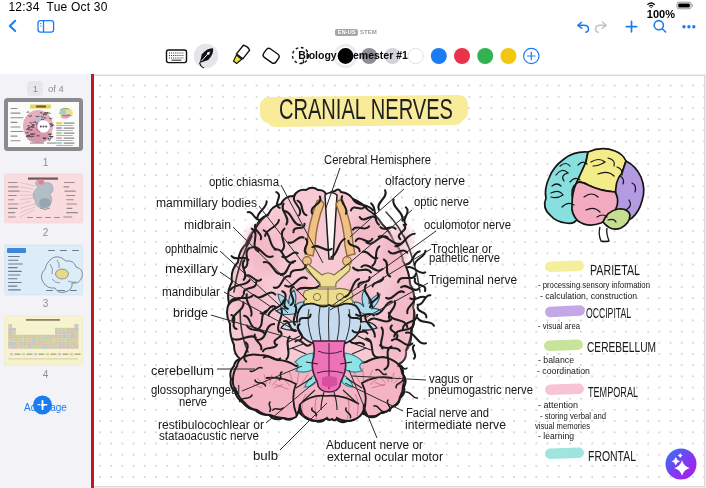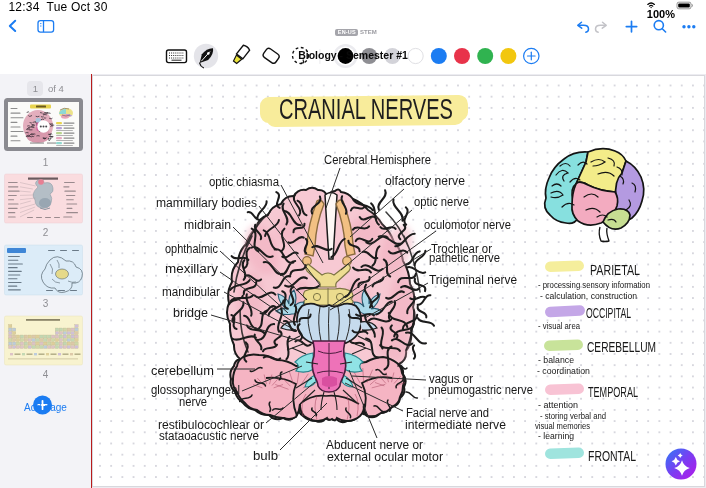--- a/index.html
+++ b/index.html
@@ -9,21 +9,21 @@
   #app{position:relative;width:706px;height:488px;background:#fff;}
   
   #statusbar{position:absolute;top:0;left:0;width:706px;height:14px;}
   #sbtime{position:absolute;left:8.5px;top:0px;font-size:12px;font-weight:normal;color:#000;letter-spacing:0.2px;}
   #sbright{position:absolute;right:31px;top:8px;font-size:11px;font-weight:bold;color:#000;}
   
   #navtitle{position:absolute;top:12.5px;left:0;width:706px;text-align:center;font-size:10.5px;font-weight:bold;color:#0a0a0a;margin-top:36px;}
   #navsub{position:absolute;top:28.5px;left:3px;width:706px;text-align:center;font-size:6px;color:#9b9ba1;font-weight:bold;}
   .enus{display:inline-block;background:#a5a5ab;color:#fff;border-radius:2px;padding:0.5px 2.5px;font-size:5.5px;font-weight:bold;letter-spacing:0.2px;vertical-align:top;}
   
-  #sidebar{position:absolute;top:74px;left:0;width:91px;height:414px;background:#f3f3f7;border-right:1px solid #b91c1c;}
+  #sidebar{position:absolute;top:74px;left:0;width:91px;height:414px;background:#f3f3f7;border-right:3px solid #b91c1c;}
   .thumbnum{position:absolute;width:91px;text-align:center;color:#8e8e93;font-size:10px;}
   
   #canvasarea{position:absolute;top:74px;left:91px;width:615px;height:414px;background:#ececf1;}
   #paper{position:absolute;top:1px;left:1px;width:611px;height:410px;background:#fff;border:1px solid #d8d8dd;
     background-image:radial-gradient(circle,#d7d7de 0.75px,rgba(0,0,0,0) 0.85px);
     background-size:11.2px 11.2px;background-position:1.4px 3.9px;}
   #hdrline{position:absolute;top:74px;left:0;width:706px;height:1px;background:#d8d8dd;}
 </style>
 </head>
 <body>

